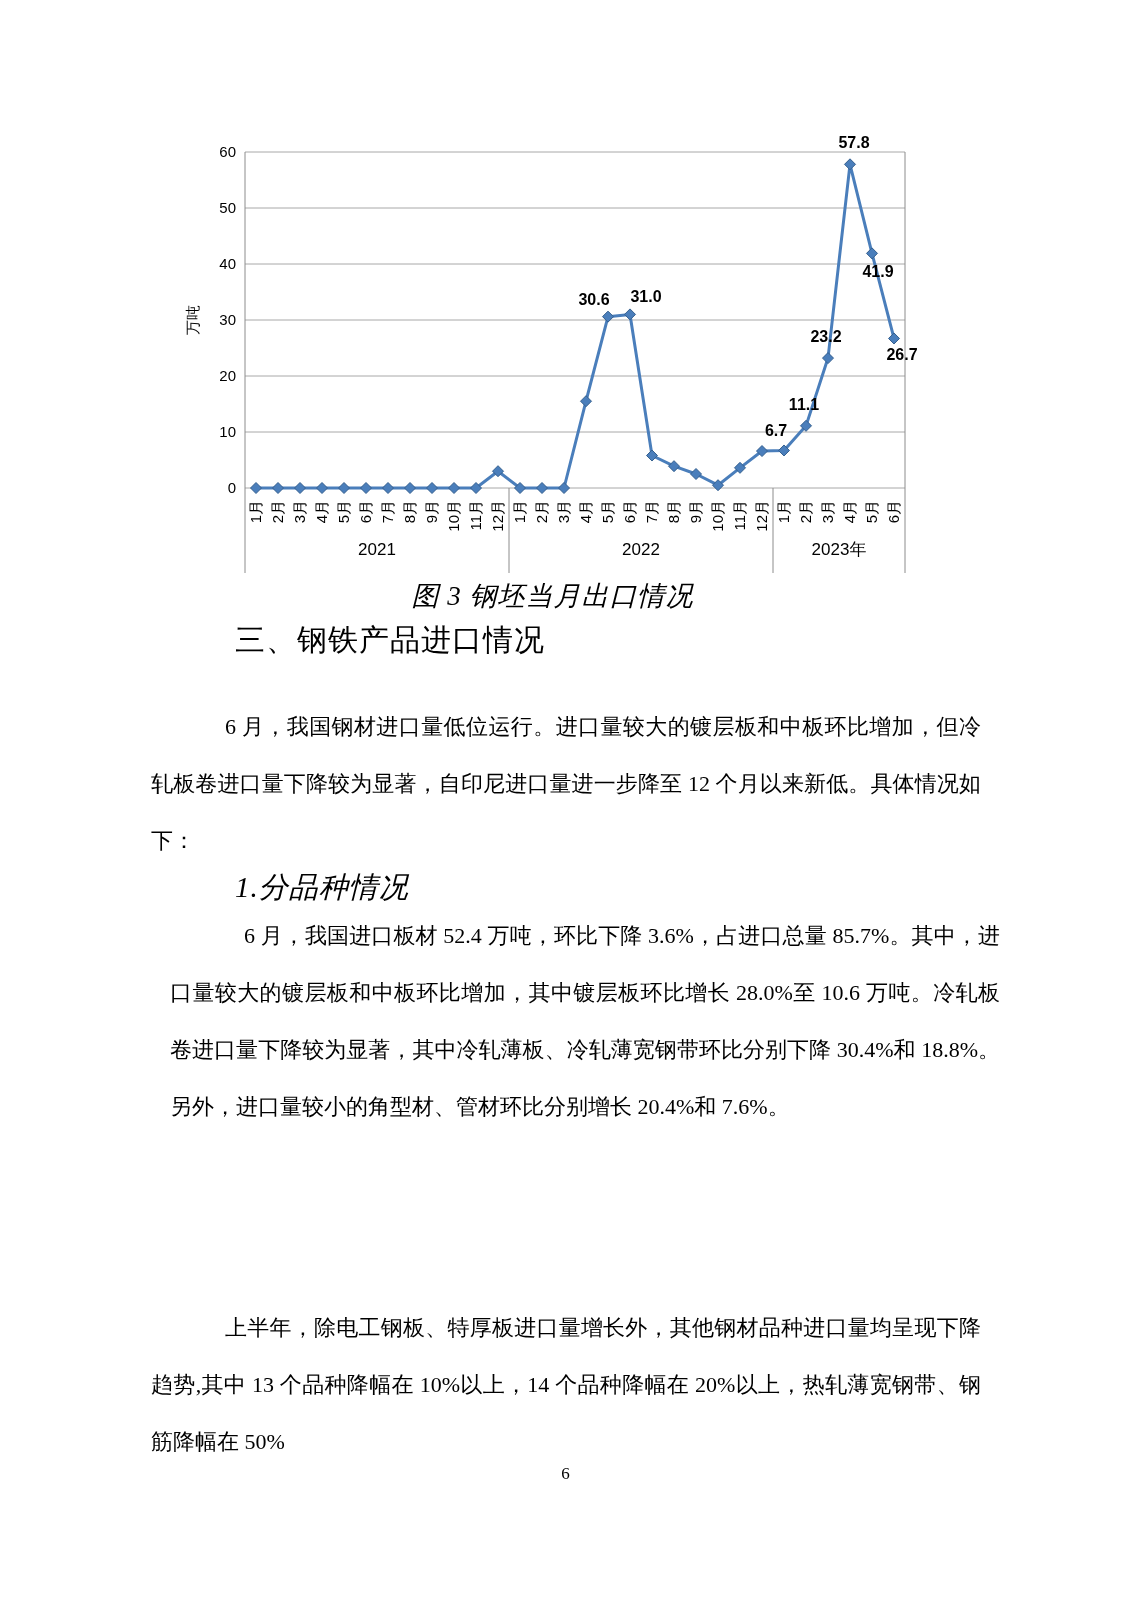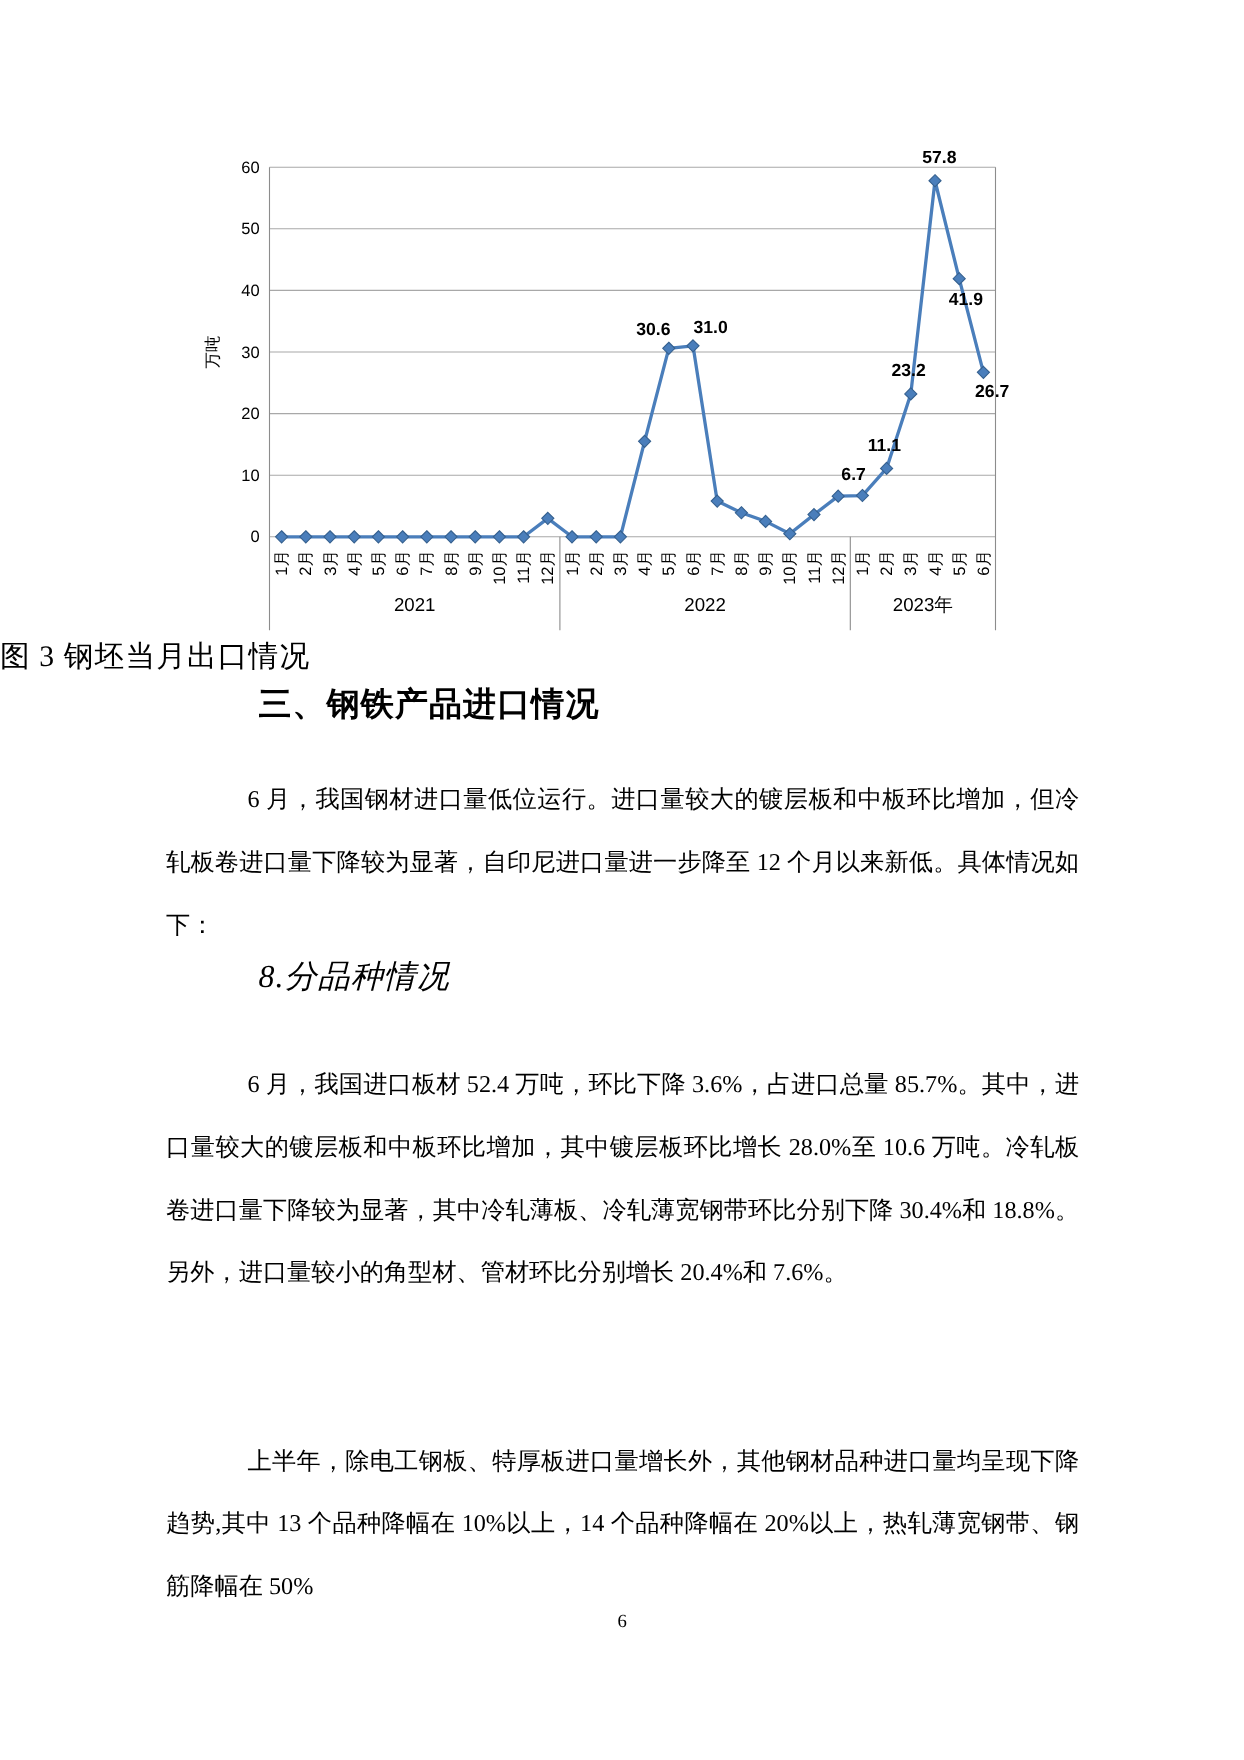--- a/index.html
+++ b/index.html
@@ -3,37 +3,37 @@
 <meta charset="utf-8">
 <style>
   html,body{margin:0;padding:0;}
   body{
     width:1131px;height:1600px;background:#ffffff;position:relative;
     font-family:"Liberation Serif","DejaVu Serif",serif;color:#000;
   }
   .chart-figure{position:absolute;left:180px;top:118px;width:770px;height:465px;}
   .chart-figure svg{overflow:visible;display:block;}
   .figure-caption{
-    position:absolute;top:578px;left:0;width:1105px;text-align:left;
-    font-size:27px;letter-spacing:1px;
+    position:absolute;top:578px;left:0;width:1105px;text-align:center;
+    font-size:27px;letter-spacing:1px;font-style:italic;
   }
   .section-heading{
-    position:absolute;left:235px;top:620px;font-size:30px;font-weight:bold;
+    position:absolute;left:235px;top:620px;font-size:30px;font-weight:normal;
     font-family:"Liberation Sans","DejaVu Sans",sans-serif;letter-spacing:1px;
   }
   .body-para{
     position:absolute;left:151px;width:830px;font-size:22px;line-height:57px;
     text-align:justify;text-justify:inter-ideograph;text-indent:74px;
   }
   .para-1{top:698px;}
   .sub-heading{
     position:absolute;left:235px;top:868px;font-size:29px;font-style:italic;
     font-family:"Liberation Serif","DejaVu Serif",serif;letter-spacing:1px;
   }
-  .para-2{top:957px;}
+  .para-2{top:907px;margin-left:19px;}
   .para-3{top:1299px;}
   .page-number{
     position:absolute;top:1464px;left:0;width:1131px;text-align:center;font-size:17px;
   }
 </style>
 </head>
 <body>
 
 <div class="chart-figure" id="chart-root">
     <svg width="770" height="465" viewBox="0 0 770 465">
@@ -144,19 +144,19 @@
       </g>
     </svg>
   </div>
 
 <div class="figure-caption">图 3 钢坯当月出口情况</div>
 
 <div class="section-heading">三、钢铁产品进口情况</div>
 
 <div class="body-para para-1">6 月，我国钢材进口量低位运行。进口量较大的镀层板和中板环比增加，但冷轧板卷进口量下降较为显著，自印尼进口量进一步降至 12 个月以来新低。具体情况如下：</div>
 
-<div class="sub-heading">8.分品种情况</div>
+<div class="sub-heading">1.分品种情况</div>
 
 <div class="body-para para-2">6 月，我国进口板材 52.4 万吨，环比下降 3.6%，占进口总量 85.7%。其中，进口量较大的镀层板和中板环比增加，其中镀层板环比增长 28.0%至 10.6 万吨。冷轧板卷进口量下降较为显著，其中冷轧薄板、冷轧薄宽钢带环比分别下降 30.4%和 18.8%。另外，进口量较小的角型材、管材环比分别增长 20.4%和 7.6%。</div>
 
 <div class="body-para para-3">上半年，除电工钢板、特厚板进口量增长外，其他钢材品种进口量均呈现下降趋势,其中 13 个品种降幅在 10%以上，14 个品种降幅在 20%以上，热轧薄宽钢带、钢筋降幅在 50%</div>
 
 <div class="page-number">6</div>
 
 </body></html>

